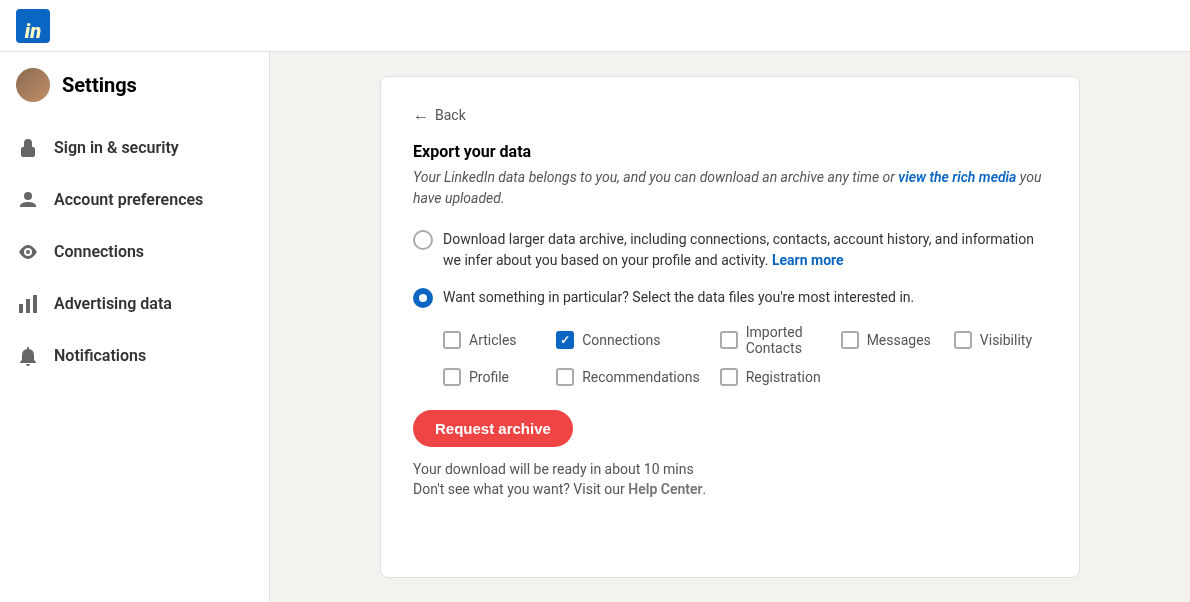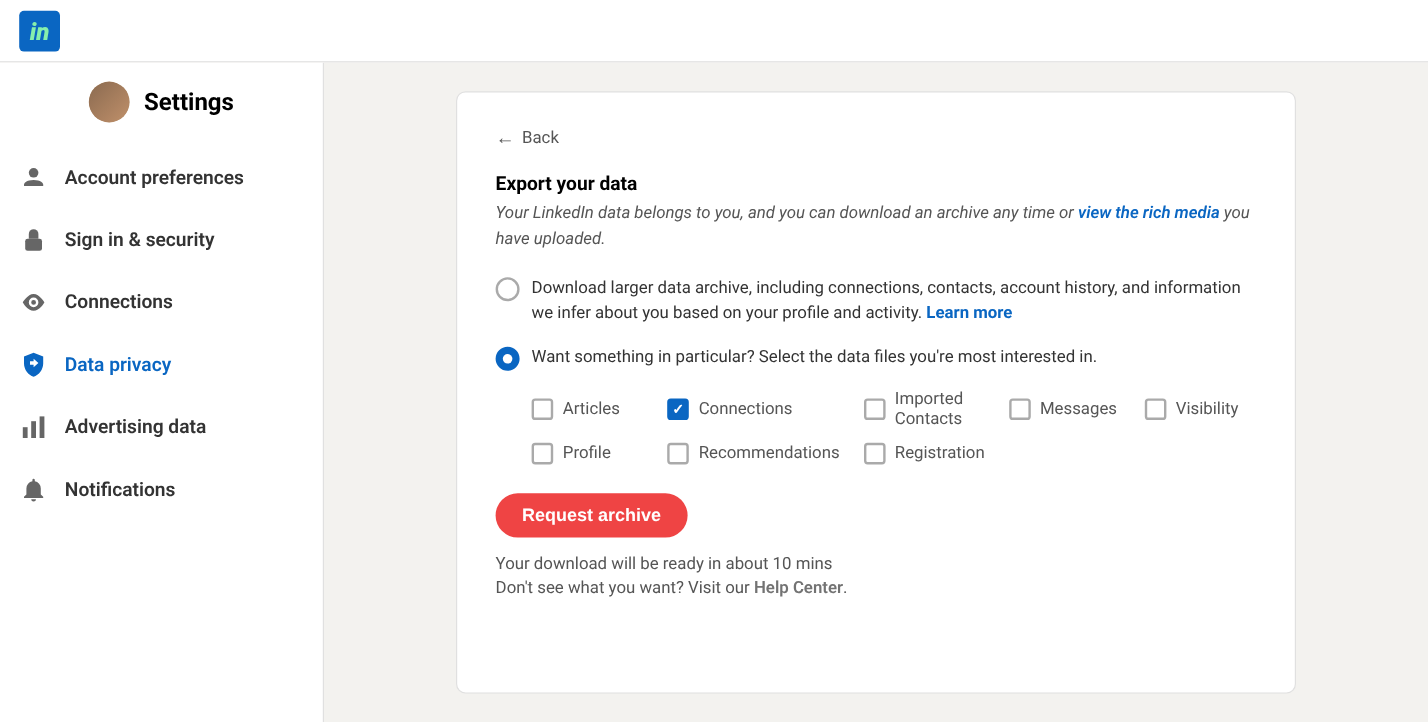--- a/index.html
+++ b/index.html
@@ -14,23 +14,23 @@
       border-bottom: 1px solid #e0e0e0;
       flex-shrink: 0;
     }
 
     .linkedin-logo {
       width: 34px;
       height: 34px;
       background: #0a66c2;
       border-radius: 4px;
       display: flex;
-      align-items: center;
-      justify-content: center;
-      color: #86efac;
+      align-items: flex-end;
+      justify-content: center;
+      color: #fef9c3;
       font-weight: 900;
       font-size: 20px;
       font-style: italic;
     }
 
     .main-layout {
       display: flex;
       flex: 1;
       overflow: hidden;
     }
@@ -42,21 +42,20 @@
       flex-shrink: 0;
       overflow-y: auto;
       padding: 16px 0;
     }
 
     .settings-header {
       display: flex;
       align-items: center;
       gap: 12px;
       padding: 0 16px 20px 16px;
-      justify-content: center;
     }
 
     .avatar-circle {
       width: 34px;
       height: 34px;
       border-radius: 50%;
       background: #c0a080;
       overflow: hidden;
       display: flex;
       align-items: center;
@@ -299,54 +298,46 @@
     <div class="settings-header">
       <div class="avatar-circle">
         <div class="avatar-img"></div>
       </div>
       <span class="settings-title">Settings</span>
     </div>
 
     <div class="sidebar-nav-item">
       <span class="nav-icon">
         <svg viewBox="0 0 24 24" fill="currentColor">
+            <rect x="5" y="11" width="14" height="10" rx="2"></rect>
+            <path d="M8 11V7a4 4 0 018 0v4"></path>
+          </svg>
+      </span>
+      <span class="nav-label">Sign in &amp; security</span>
+    </div>
+
+    <div class="sidebar-nav-item">
+      <span class="nav-icon">
+        <svg viewBox="0 0 24 24" fill="currentColor">
             <circle cx="12" cy="8" r="4"></circle>
             <path d="M12 14c-6 0-8 2.5-8 4v1h16v-1c0-1.5-2-4-8-4z"></path>
           </svg>
       </span>
       <span class="nav-label">Account preferences</span>
-    </div>
-
-    <div class="sidebar-nav-item">
-      <span class="nav-icon">
-        <svg viewBox="0 0 24 24" fill="currentColor">
-            <rect x="5" y="11" width="14" height="10" rx="2"></rect>
-            <path d="M8 11V7a4 4 0 018 0v4"></path>
-          </svg>
-      </span>
-      <span class="nav-label">Sign in &amp; security</span>
     </div>
 
     <div class="sidebar-nav-item">
       <span class="nav-icon">
         <svg viewBox="0 0 24 24" fill="currentColor">
             <path d="M12 5C7 5 3 12 3 12s4 7 9 7 9-7 9-7-4-7-9-7zm0 11a4 4 0 110-8 4 4 0 010 8zm0-6a2 2 0 100 4 2 2 0 000-4z"></path>
           </svg>
       </span>
       <span class="nav-label">Connections</span>
     </div>
 
-    <div class="sidebar-nav-item active">
-      <span class="nav-icon">
-        <svg viewBox="0 0 24 24" fill="currentColor">
-            <path d="M12 2L4 5v6c0 5 3.5 9.7 8 11 4.5-1.3 8-6 8-11V5l-8-3zm0 10h-3V9h3V7l4 3.5L12 14v-2z"></path>
-          </svg>
-      </span>
-      <span class="nav-label">Data privacy</span>
-    </div>
 
     <div class="sidebar-nav-item">
       <span class="nav-icon">
         <svg viewBox="0 0 24 24" fill="currentColor">
             <rect x="3" y="12" width="4" height="9"></rect>
             <rect x="10" y="7" width="4" height="14"></rect>
             <rect x="17" y="3" width="4" height="18"></rect>
           </svg>
       </span>
       <span class="nav-label">Advertising data</span>

